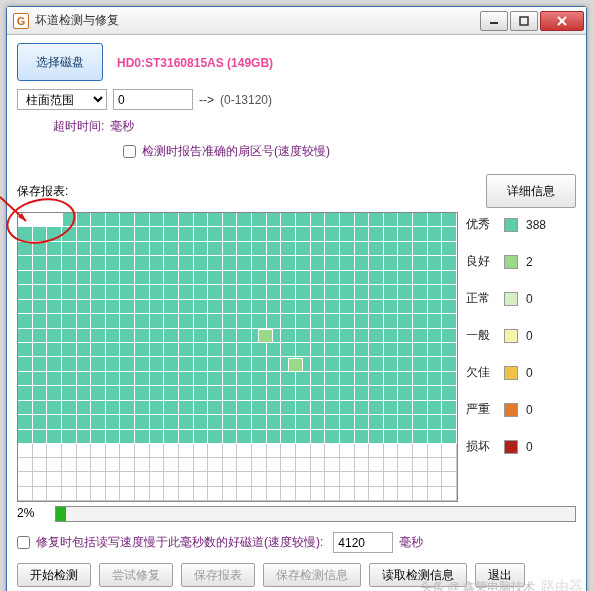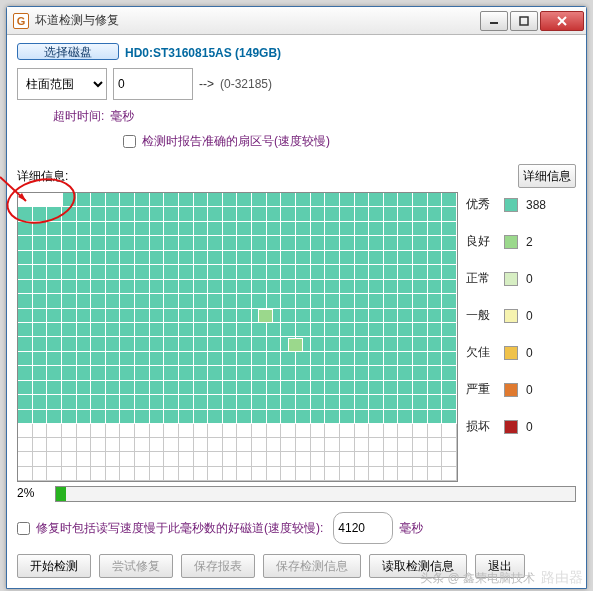--- a/index.html
+++ b/index.html
@@ -6,34 +6,34 @@
 body{background:#d8d8d8;display:flex;align-items:flex-start;justify-content:center;padding:6px}
 .window{width:581px;background:#fff;border:1px solid #3a6ea5;border-radius:3px 3px 0 0;box-shadow:0 0 4px rgba(0,0,0,.3)}
 .titlebar{height:28px;background:linear-gradient(#fdfdfd,#e9e9e9);display:flex;align-items:center;padding:0 2px 0 6px;border-bottom:1px solid #b8b8b8}
 .titlebar .appicon{width:16px;height:16px;border:1px solid #c66a1b;border-radius:2px;background:#fff;color:#c66a1b;font-weight:bold;font-size:11px;display:flex;align-items:center;justify-content:center;margin-right:6px}
 .titlebar .title{flex:1;color:#333}
 .winbtns{display:flex;gap:2px}
 .winbtn{width:28px;height:20px;border:1px solid #8a8a8a;border-radius:2px;background:linear-gradient(#fefefe,#dcdcdc);display:flex;align-items:center;justify-content:center;color:#333;cursor:pointer}
 .winbtn.close{width:44px;background:linear-gradient(#e87d7d,#c73535);border-color:#a02828;color:#fff}
 .winbtn svg{display:block}
 .client{padding:8px 10px 10px 10px;background:#fff}
-.pillbtn{height:17px;padding:0 26px;border:1px solid #2f6fb5;border-radius:3px;background:linear-gradient(#eef6ff,#cfe4fb);color:#153d6a;cursor:pointer;font-size:12px}
+.pillbtn{height:38px;padding:0 18px;border:1px solid #2f6fb5;border-radius:3px;background:linear-gradient(#eef6ff,#cfe4fb);color:#153d6a;cursor:pointer;font-size:12px}
 .row{display:flex;align-items:center;gap:6px;margin-bottom:8px}
-.diskinfo{font-weight:bold;color:#0369a1;margin-left:0;padding-top:2px}
-select,input[type=text]{height:32px;border:1px solid #a9a9a9;background:#fff;padding:0 4px;font-size:12px}
+.diskinfo{font-weight:bold;color:#ec4899;margin-left:8px;padding-top:2px}
+select,input[type=text]{height:21px;border:1px solid #a9a9a9;background:#fff;padding:0 4px;font-size:12px}
 select{width:90px}
 input.rng{width:80px}
 input.to{width:80px}
 input.ms{width:60px}
 .label{color:#701a75}
 .grey{color:#555}
 .sep{color:#333}
 .resultshdr{display:flex;align-items:center;margin:14px 0 4px 0}
 .resultshdr .lbl{flex:1}
-.detailbtn{height:24px;padding:0 4px;border:1px solid #a0a0a0;border-radius:2px;background:linear-gradient(#fefefe,#e6e6e6);cursor:pointer}
+.detailbtn{height:34px;padding:0 20px;border:1px solid #a0a0a0;border-radius:2px;background:linear-gradient(#fefefe,#e6e6e6);cursor:pointer}
 .gridwrap{display:flex;gap:8px}
 .grid{position:relative;width:450px;height:290px;border:1px solid #888}
 .gridunder{position:absolute;inset:0;display:grid;grid-template-columns:repeat(30,1fr);grid-template-rows:repeat(20,1fr);background:#fff}
 .gridunder div{border-right:1px solid #c8c8c8;border-bottom:1px solid #c8c8c8}
 .fillblock{position:absolute;top:0;left:0;right:0;background:#5ecdae;display:grid;grid-template-columns:repeat(30,1fr);grid-auto-rows:14.45px}
 .fillblock div{border-right:1px solid #fff;border-bottom:1px solid #fff}
 .notch{position:absolute;top:0;left:0;width:45px;height:14.45px;background:#fff;border-right:1px solid #fff;border-bottom:1px solid #fff}
 .circle{position:absolute;top:-14px;left:-12px;width:70px;height:44px;border:2px solid #d11;border-radius:50%;transform:rotate(-12deg)}
 .arrow{position:absolute;top:-20px;left:-22px;width:40px;height:40px}
 .cellA{position:absolute;width:15px;height:14.45px;border:1px solid #fff}
@@ -85,35 +85,35 @@
 
     <div class="row">
       <button class="pillbtn">选择磁盘</button>
       <span class="diskinfo">HD0:ST3160815AS (149GB)</span>
     </div>
 
     <div class="row">
       <select><option>柱面范围</option></select>
       <input class="rng" type="text" value="0" style="">
       <span class="sep">--&gt;</span>
-      <span class="grey">(0-32185)</span>
+      <span class="grey">(0-13120)</span>
     </div>
 
     <div class="row" style="padding-left:36px">
       <span class="label">超时时间:</span>
       <span class="label">毫秒</span>
     </div>
 
     <div class="row" style="padding-left:106px">
       <input type="checkbox" style="">
       <span class="label">检测时报告准确的扇区号(速度较慢)</span>
     </div>
 
     <div class="resultshdr">
-      <span class="lbl">详细信息:</span>
+      <span class="lbl">保存报表:</span>
       <button class="detailbtn">详细信息</button>
     </div>
 
     <div class="gridwrap">
       <div class="grid">
         <div class="gridunder" id="gu">
               <div></div>
               <div></div>
               <div></div>
               <div></div>
@@ -1247,21 +1247,21 @@
     <div style="display:flex;align-items:center;gap:8px;margin-top:2px">
       <span style="width:30px">2%</span>
       <div class="progress" style="flex:1">
         <div class="bar" id="pbar" style="width: 2%;"></div>
       </div>
     </div>
 
     <div class="chk">
       <input type="checkbox" style="">
       <span class="label">修复时包括读写速度慢于此毫秒数的好磁道(速度较慢):</span>
-      <input class="ms" type="text" style="margin-left: 4px; border-radius: 10px;" value="4120">
+      <input class="ms" type="text" style="margin-left: 4px;" value="4120">
       <span class="label">毫秒</span>
     </div>
 
     <div class="btnbar">
       <button class="btn">开始检测</button>
       <button class="btn" disabled="">尝试修复</button>
       <button class="btn" disabled="">保存报表</button>
       <button class="btn" disabled="">保存检测信息</button>
       <button class="btn">读取检测信息</button>
       <button class="btn">退出</button>

